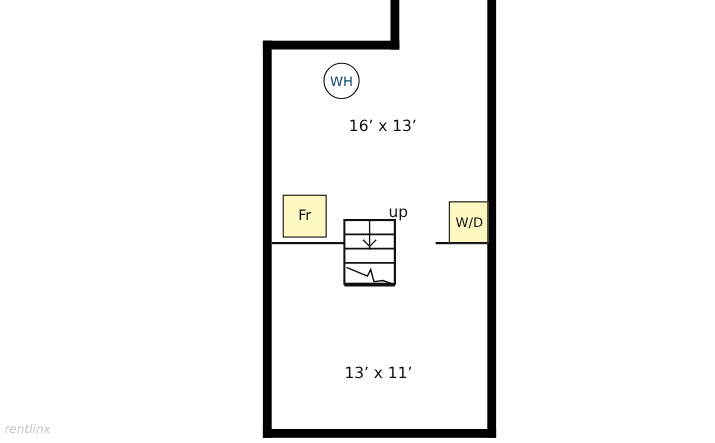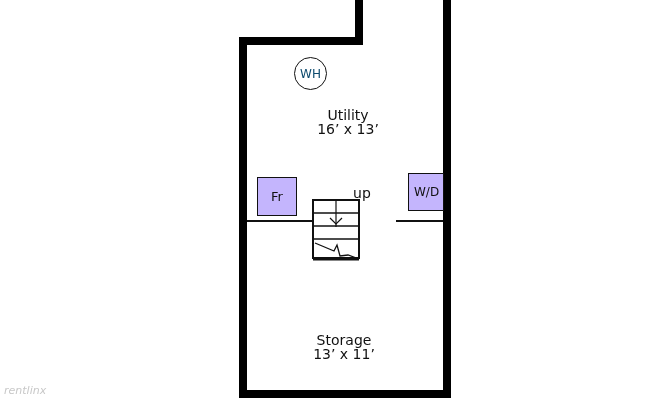--- a/index.html
+++ b/index.html
@@ -1,19 +1,19 @@
 <!DOCTYPE html>
 <html><head>
 <meta charset="utf-8">
 <style>
   html,body{margin:0;padding:0;background:#fff;}
   body{width:650px;height:403px;position:relative;overflow:hidden;font-family:"DejaVu Sans",sans-serif;}
   .wall{position:absolute;background:#000;}
   .label{position:absolute;color:#111;text-align:center;line-height:1;font-family:"DejaVu Sans",sans-serif;}
-  .box{position:absolute;border:1.5px solid #111;background:#c4b5fd;box-sizing:border-box;display:flex;align-items:center;justify-content:center;font-size:13px;color:#111;}
+  .box{position:absolute;border:1.5px solid #111;background:#fef9c3;box-sizing:border-box;display:flex;align-items:center;justify-content:center;font-size:13px;color:#111;}
   .circle{position:absolute;border:1.5px solid #111;border-radius:50%;box-sizing:border-box;display:flex;align-items:center;justify-content:center;font-size:12px;color:#0c4a6e;}
   .thin{position:absolute;background:#111;}
   .watermark{position:absolute;left:4px;bottom:6px;font-size:11px;color:#c8c8c8;font-style:italic;margin-top:36px;}
   svg{position:absolute;}
 </style>
 </head>
 <body>
 
 <div>
 
@@ -24,43 +24,41 @@
   <div class="wall" style="left:239px;top:390px;width:212px;height:8px;"></div>
 
   <div class="thin" style="left:247px;top:220px;width:66px;height:2px;"></div>
   <div class="thin" style="left:396px;top:220px;width:47px;height:2px;"></div>
 
   <div class="circle" style="left:294px;top:57px;width:33px;height:33px;">
     <span>WH</span>
   </div>
 
   <div class="label" style="left:300px;top:108px;width:96px;font-size:14px;">
-    <div>Utility</div>
     <div>16’ x 13’</div>
   </div>
 
   <div class="box" style="left:257px;top:177px;width:40px;height:39px;">
     <span>Fr</span>
   </div>
 
-  <div class="box" style="left:408px;top:173px;width:36px;height:38px;font-size:12px;justify-content:flex-start;padding-left:5px;">
+  <div class="box" style="left:408px;top:183px;width:36px;height:38px;font-size:12px;justify-content:flex-start;padding-left:5px;">
     <span>W/D</span>
   </div>
 
   <div class="label" style="left:326px;top:186px;width:24px;font-size:14px;margin-left:24px;">up</div>
   <svg style="left:312px;top:199px;" width="50" height="62" viewBox="0 0 50 62">
     <rect x="1" y="1" width="46" height="58" fill="#fff" stroke="#111" stroke-width="2"></rect>
     <line x1="1" y1="14" x2="47" y2="14" stroke="#111" stroke-width="1.5"></line>
     <line x1="1" y1="27" x2="47" y2="27" stroke="#111" stroke-width="1.5"></line>
     <line x1="1" y1="40" x2="47" y2="40" stroke="#111" stroke-width="1.5"></line>
     <line x1="24" y1="1" x2="24" y2="28" stroke="#111" stroke-width="1.2"></line>
     <polyline points="18,19 24,25 30,19" fill="none" stroke="#111" stroke-width="1.2"></polyline>
     <polyline points="3,44 22,52 25,46 28,57 36,56 47,60" fill="none" stroke="#111" stroke-width="1.3"></polyline>
     <line x1="1" y1="60" x2="47" y2="60" stroke="#111" stroke-width="3"></line>
   </svg>
 
   <div class="label" style="left:296px;top:333px;width:96px;font-size:14px;">
-    <div>Storage</div>
     <div>13’ x 11’</div>
   </div>
 </div>
 
 <div class="watermark">rentlinx</div>
 
 </body></html>

